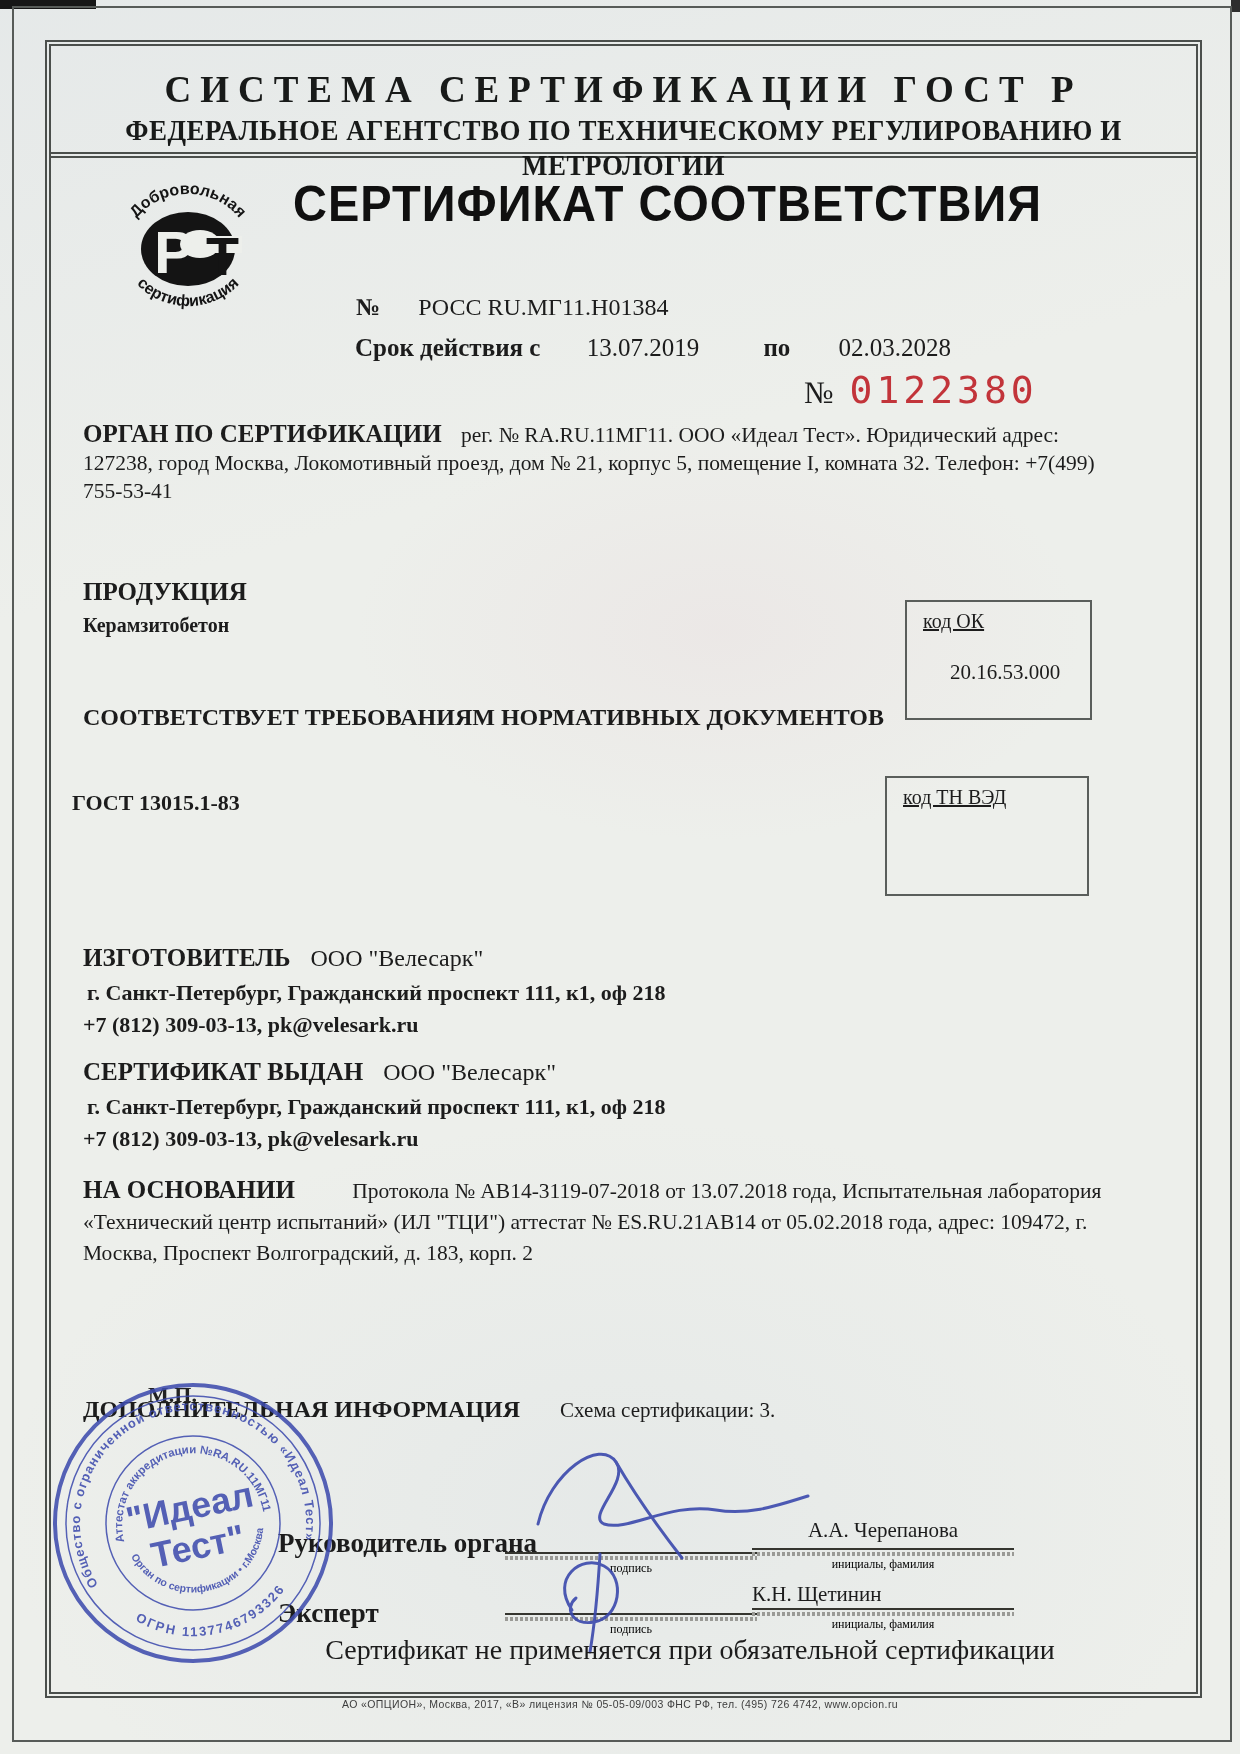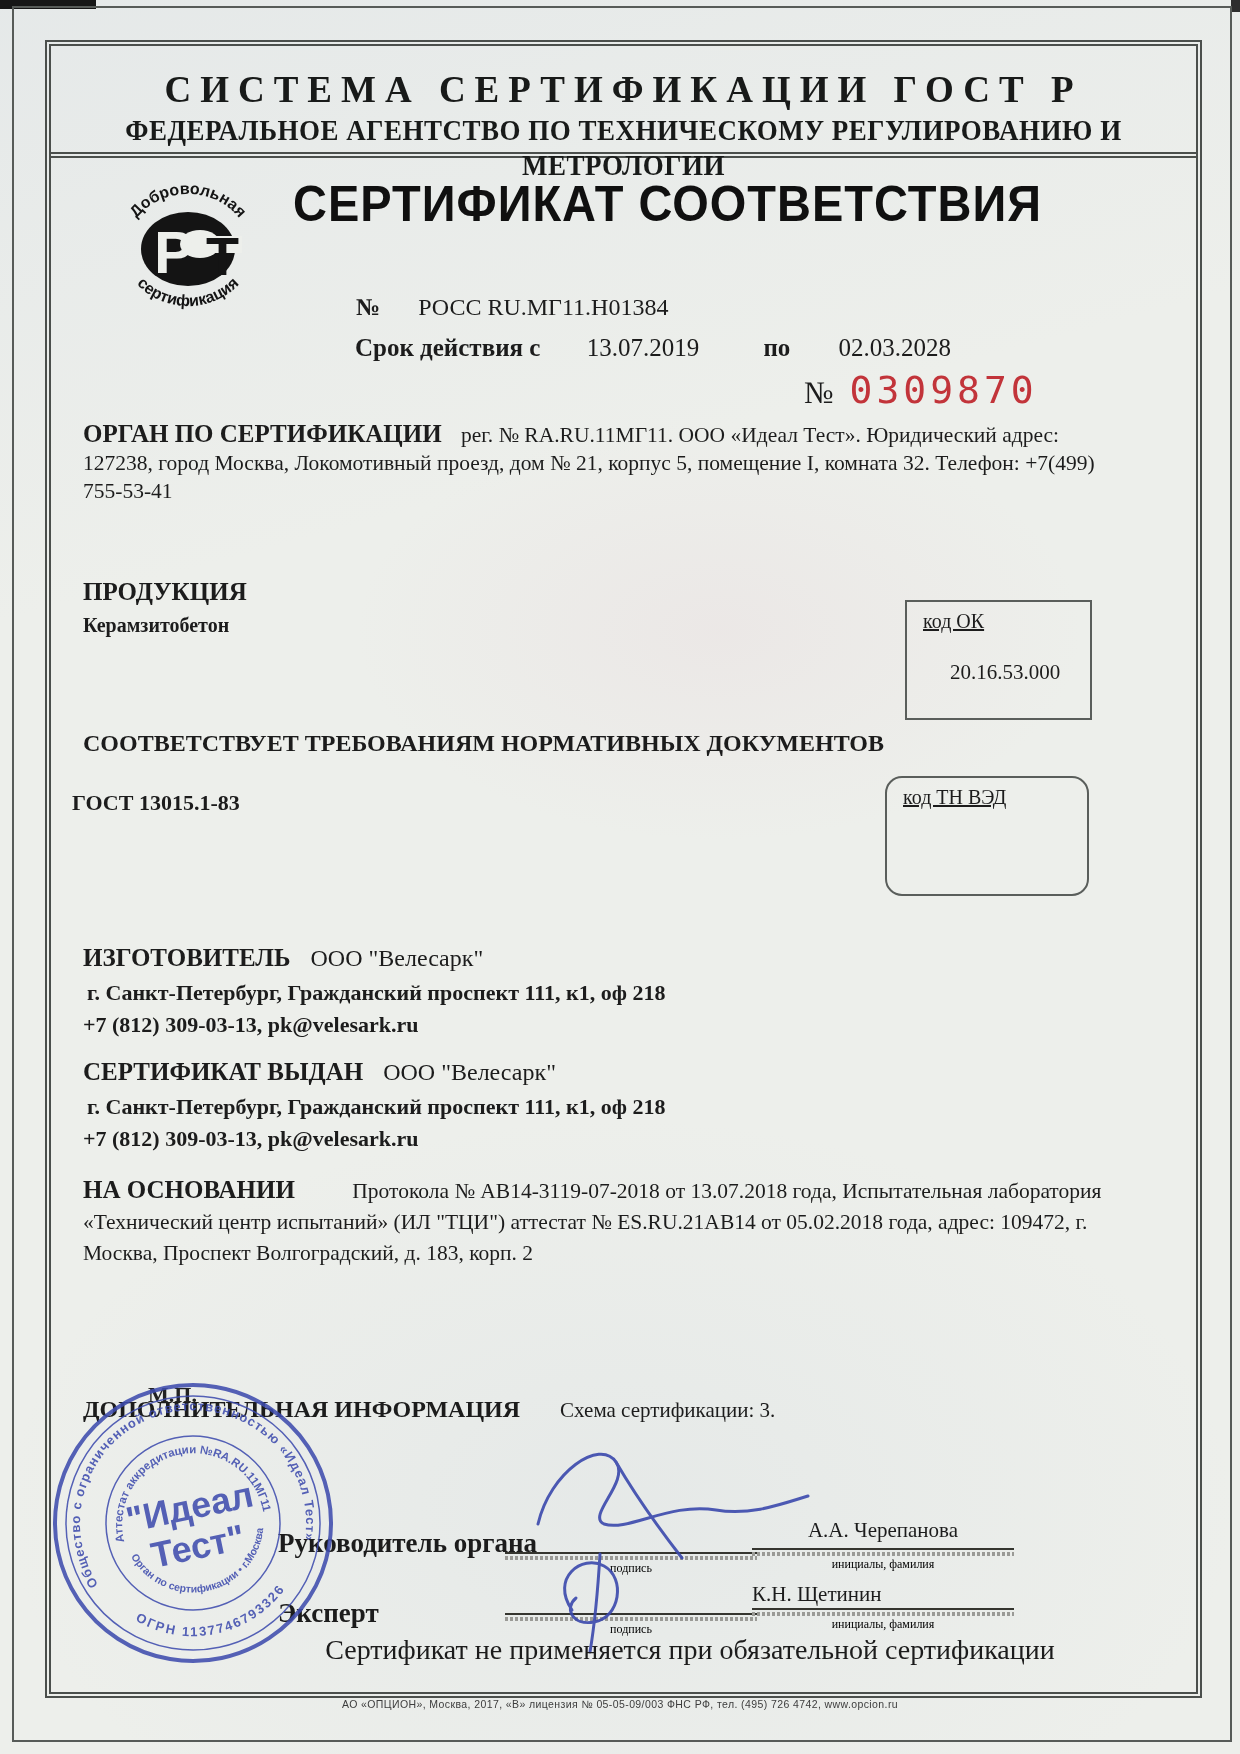--- a/index.html
+++ b/index.html
@@ -68,44 +68,44 @@
 
 <div class="abs serif" style="left:355px;top:334px;font-size:25px;">
   <span class="b">Срок действия  с</span>
   <span style="margin-left:40px;">13.07.2019</span>
   <span class="b" style="margin-left:58px;">по</span>
   <span style="margin-left:42px;">02.03.2028</span>
 </div>
 
 <div class="abs" style="left:804px;top:368px;">
   <span class="serif" style="font-size:31px;color:#1c1c1c;">№</span>
-  <span style="font-family:'DejaVu Sans Mono', monospace;font-size:38px;color:#c2343a;letter-spacing:4px;margin-left:12px;">0309870</span>
+  <span style="font-family:'DejaVu Sans Mono', monospace;font-size:38px;color:#c2343a;letter-spacing:4px;margin-left:12px;">0122380</span>
 </div>
 
 <div class="abs serif" style="left:83px;top:420px;width:1030px;font-size:21.5px;line-height:28px;">
   <div>
     <span class="b" style="font-size:25px;">ОРГАН ПО СЕРТИФИКАЦИИ</span>
     <span style="margin-left:14px;">рег. № RA.RU.11МГ11. ООО «Идеал Тест». Юридический адрес:</span>
   </div>
   <div>127238, город Москва, Локомотивный проезд, дом № 21, корпус 5, помещение I, комната 32. Телефон: +7(499)</div>
   <div>755-53-41</div>
 </div>
 
 <div class="abs serif b" style="left:83px;top:578px;font-size:25px;">ПРОДУКЦИЯ</div>
 <div class="abs serif b" style="left:83px;top:614px;font-size:20px;">Керамзитобетон</div>
 
 <div class="abs code-box serif" style="left:905px;top:600px;width:183px;height:116px;">
   <div class="code-label">код ОК</div>
 </div>
 <div class="abs serif" style="left:950px;top:660px;font-size:21px;">20.16.53.000</div>
 
-<div class="abs serif b" style="left:83px;top:730px;font-size:24px;">СООТВЕТСТВУЕТ ТРЕБОВАНИЯМ НОРМАТИВНЫХ ДОКУМЕНТОВ</div>
+<div class="abs serif b" style="left:83px;top:704px;font-size:24px;">СООТВЕТСТВУЕТ ТРЕБОВАНИЯМ НОРМАТИВНЫХ ДОКУМЕНТОВ</div>
 <div class="abs serif b" style="left:72px;top:790px;font-size:22px;">ГОСТ 13015.1-83</div>
 
-<div class="abs code-box serif" style="left:885px;top:776px;width:200px;height:116px;border-radius:17px;">
+<div class="abs code-box serif" style="left:885px;top:776px;width:200px;height:116px;">
   <div class="code-label">код ТН ВЭД</div>
   <div></div>
 </div>
 
 <div class="abs serif" style="left:83px;top:944px;width:1030px;">
   <div>
     <span class="b" style="font-size:25px;">ИЗГОТОВИТЕЛЬ</span>
     <span style="font-size:24px;margin-left:16px;">ООО "Велесарк"</span>
   </div>
   <div class="b" style="font-size:22px;margin:8px 0 0 4px;">г. Санкт-Петербург, Гражданский проспект 111, к1, оф 218</div>

